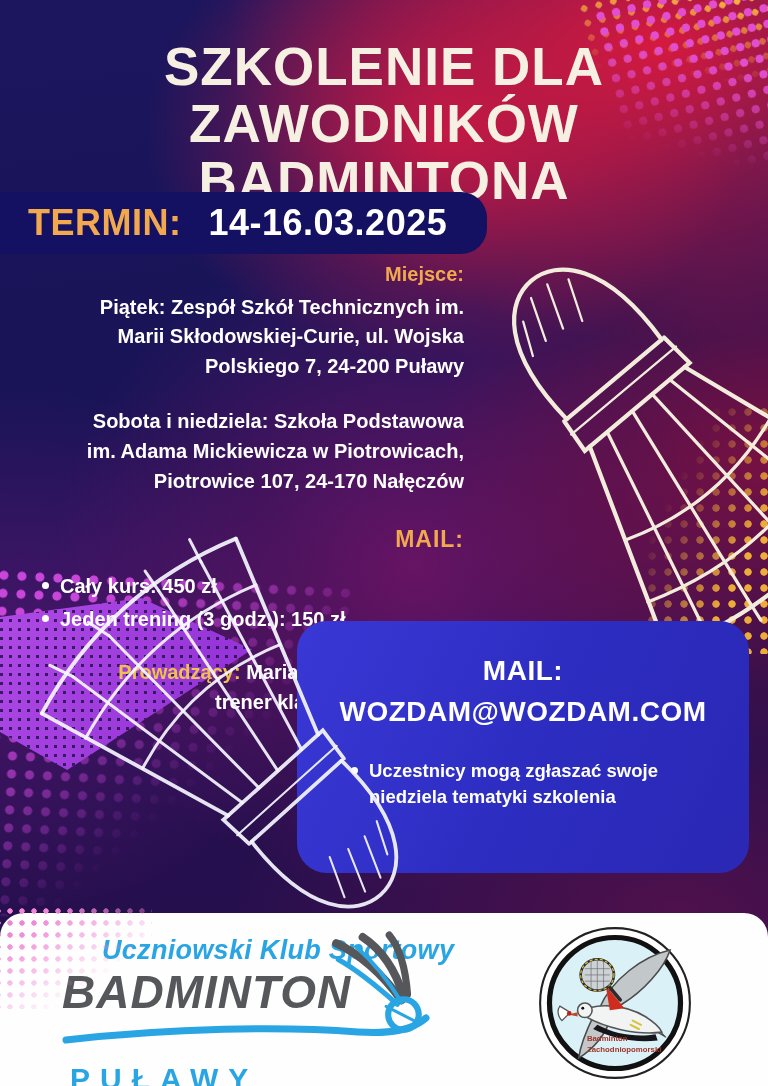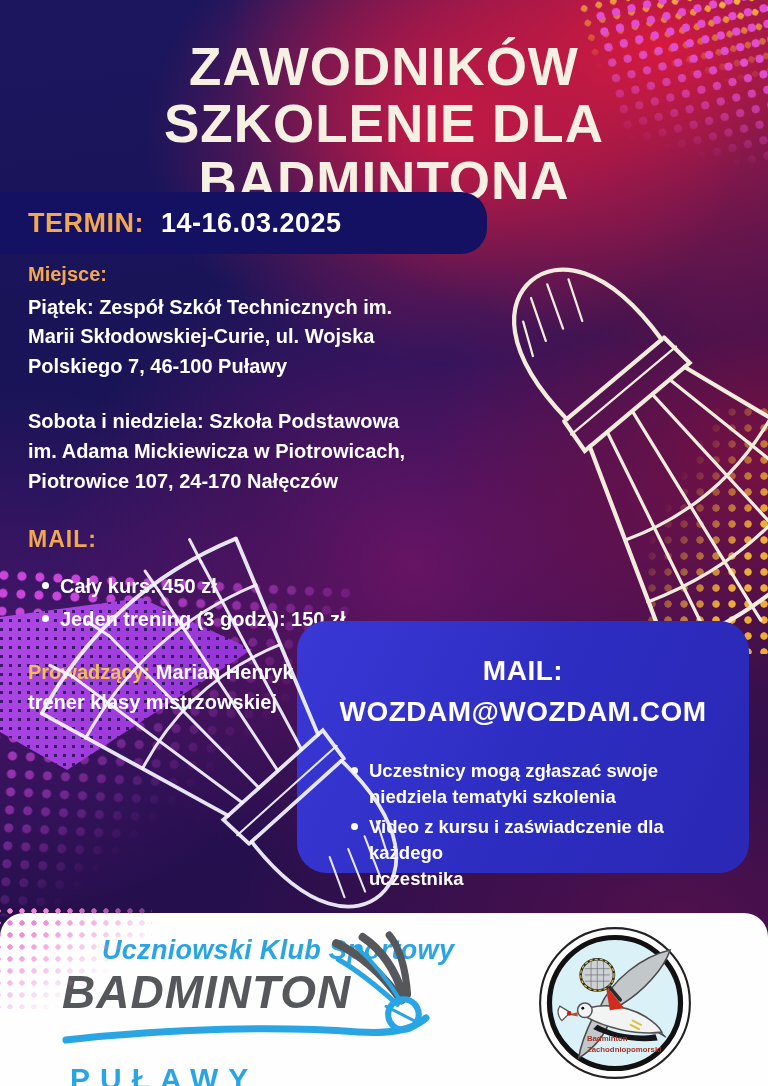--- a/index.html
+++ b/index.html
@@ -50,26 +50,26 @@
   .shuttle-bottom{left:95px;top:540px;width:320px;height:430px;transform:rotate(138deg);color:rgba(245,246,255,.92);z-index:5;}
   
   .title{
     position:absolute;left:0;top:38px;width:100%;z-index:3;text-align:center;
     color:var(--cream,#F6F0E2);font-weight:700;font-size:53px;line-height:1.08;letter-spacing:1px;
   }
   
   .termin-bar{
     position:absolute;left:0;top:192px;width:487px;height:62px;z-index:3;
     background:#141062;border-radius:0 26px 26px 0;
-    display:flex;align-items:center;padding-left:28px;box-sizing:border-box;gap:17px;
-    font-size:27px;font-weight:700;color:#fff;letter-spacing:.5px;
+    display:flex;align-items:center;padding-left:28px;box-sizing:border-box;gap:27px;
+    font-size:36px;font-weight:700;color:#fff;letter-spacing:.5px;
   }
   .termin-bar .lbl{color:var(--accent-orange,#F2A84E);}
   
-  .info{position:absolute;left:28px;top:260px;width:436px;z-index:3;color:#fff;font-weight:700;font-size:20px;line-height:1.48;}
+  .info{position:absolute;left:28px;top:260px;width:436px;z-index:3;color:#fff;font-weight:700;font-size:20px;line-height:1.48;text-align:right;}
   .pre{white-space:pre-line;}
   .info .lbl{color:var(--accent-orange,#F2A84E);margin:0 0 3px 0;font-size:20px;}
   .info .txt{margin:0 0 26px 0;}
   .info .koszt-lbl{font-size:23px;letter-spacing:1px;margin:4px 0 16px 0;}
   .blist{list-style:none;margin:0 0 24px 0;padding:0 0 0 14px;}
   .blist li{display:flex;align-items:flex-start;margin:3px 0;gap:11px;}
   .blist .dot{flex:0 0 auto;width:7px;height:7px;border-radius:50%;background:#fff;margin-top:10px;}
   .prow .inline-lbl{color:var(--accent-yellow,#F0C14C);}
   
   .signup{
@@ -119,35 +119,35 @@
       <path d="M62 118 L18 244 M138 118 L182 244"></path>
       <path d="M76 118 L44 248 M96 118 L76 252 M112 118 L118 252 M126 118 L152 248" stroke-width="2"></path>
       <path d="M42 176 Q100 197 158 176" stroke-width="2"></path>
       <path d="M28 214 Q100 239 172 214" stroke-width="2"></path>
       <path d="M18 244 Q100 273 182 244"></path>
       <path d="M44 248 L40 263 M76 252 L74 267 M118 252 L122 267 M152 248 L158 263" stroke-width="2"></path>
     </svg>
   </div>
 
   <header class="title">
+    <div>SZKOLENIE DLA</div>
     <div>ZAWODNIKÓW</div>
-    <div>SZKOLENIE DLA</div>
     <div>BADMINTONA</div>
   </header>
 
   <div class="termin-bar">
     <span class="lbl">TERMIN:</span>
     <span>14-16.03.2025</span>
   </div>
 
   <section class="info">
     <p class="lbl">Miejsce:</p>
     <p class="txt pre">Piątek: Zespół Szkół Technicznych im.
 Marii Skłodowskiej-Curie, ul. Wojska
-Polskiego 7, 46-100 Puławy</p>
+Polskiego 7, 24-200 Puławy</p>
     <p class="txt pre">Sobota i niedziela: Szkoła Podstawowa
 im. Adama Mickiewicza w Piotrowicach,
 Piotrowice 107, 24-170 Nałęczów</p>
     <p class="lbl koszt-lbl">MAIL:</p>
     <ul class="blist">
       <li>
         <span class="dot"></span>
         <span>Cały kurs: 450 zł</span>
       </li>
       <li>
@@ -162,25 +162,20 @@
     </p>
   </section>
 
   <section class="signup">
     <p class="h">MAIL: WOZDAM@WOZDAM.COM</p>
     <ul class="blist">
       <li>
         <span class="dot"></span>
         <span class="pre">Uczestnicy mogą zgłaszać swoje
 niedziela tematyki szkolenia</span>
-      </li>
-      <li>
-        <span class="dot"></span>
-        <span class="pre">Video z kursu i zaświadczenie dla każdego
-uczestnika</span>
       </li>
     </ul>
   </section>
 
   <div class="shuttle shuttle-bottom">
     <svg viewBox="0 0 200 270" fill="none" stroke="currentColor" stroke-width="2.4" stroke-linecap="round">
       <path d="M62 96 C58 38 80 17 100 17 C120 17 142 38 138 96"></path>
       <path d="M62 96 L138 96"></path>
       <path d="M80 33 L71 53 M93 25 L83 51 M106 25 L96 52 M118 31 L108 56" stroke-width="1.3"></path>
       <path d="M60 96 L58 118 L142 118 L140 96"></path>

